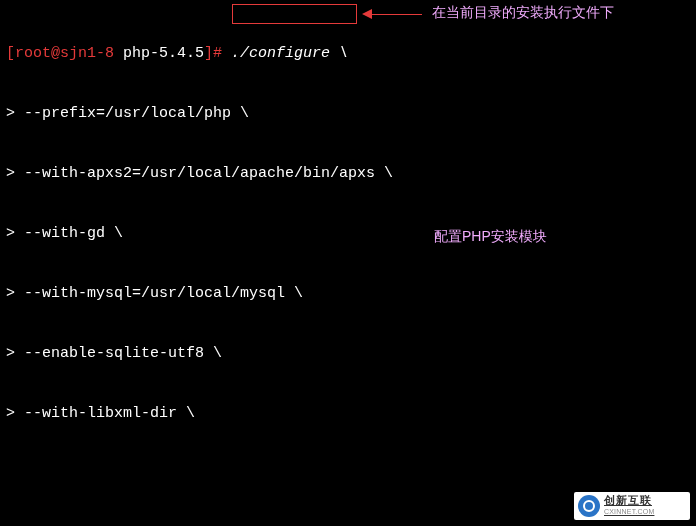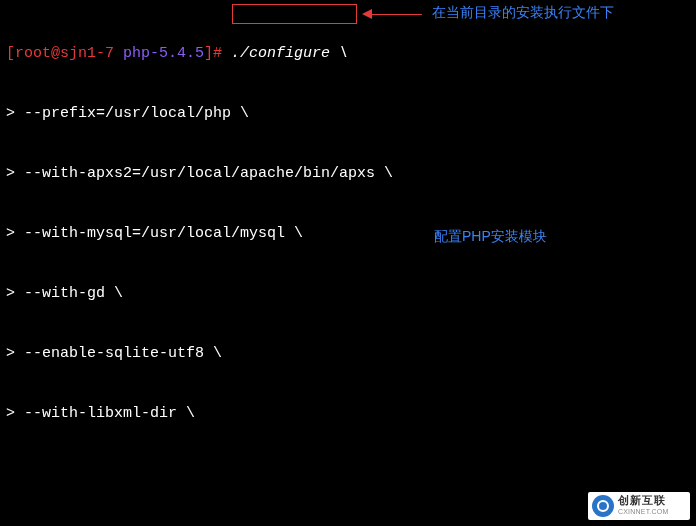--- a/index.html
+++ b/index.html
@@ -13,21 +13,21 @@
     color: #fff;
     overflow: hidden;
     position: relative;
   }
   .terminal {
     padding: 4px 6px;
     line-height: 20px;
     white-space: pre;
   }
   .prompt-user { color: #e53a3a; }
-  .prompt-path { color: #8b5cf6; }
+  .prompt-path { color: #ffffff; }
   .cmd { color: #fff; font-style: italic; }
   .cont { color: #fff; }
   .highlight-box {
     position: absolute;
     border: 1px solid #e53a3a;
     pointer-events: none;
   }
   .arrow {
     position: absolute;
     color: #e53a3a;
@@ -42,39 +42,40 @@
   .arrow .head {
     position: absolute;
     top: 1px;
     width: 0; height: 0;
     border-top: 5px solid transparent;
     border-bottom: 5px solid transparent;
     border-right: 10px solid #e53a3a;
   }
   .annot {
     position: absolute;
-    color: #3b82f6;
+    color: #f0abfc;
     font-family: "SimSun","Microsoft YaHei",sans-serif;
     font-size: 14px;
     pointer-events: none;
   }
   .watermark {
     position: absolute;
     right: 6px;
     bottom: 6px;
-    width: 102px;
+    width: 116px;
     height: 28px;
     background: #fff;
     border-radius: 2px;
     display: flex;
     align-items: center;
     font-family: "Microsoft YaHei",sans-serif;
     font-size: 11px;
     color: #333;
     box-shadow: 0 0 2px rgba(0,0,0,.5);
+    text-decoration: underline;
   }
   .watermark .logo {
     width: 22px; height: 22px;
     margin: 0 4px 0 4px;
     border-radius: 50%;
     background: #2a74c7;
     position: relative;
   }
   .watermark .logo::after{
     content:"";
@@ -86,25 +87,25 @@
     box-sizing:border-box;
   }
   .watermark .txt { display:flex; flex-direction:column; line-height:11px;}
   .watermark .cn { font-weight:bold; letter-spacing:1px;}
   .watermark .en { font-size:7px; color:#888; letter-spacing:.2px;}
 </style>
 </head>
 <body>
 
 <div class="terminal">
-  <div><span class="prompt-user">[root@sjn1-7 </span><span class="prompt-path">php-5.4.5</span><span class="prompt-user">]# </span><span class="cmd">./configure \</span></div>
+  <div><span class="prompt-user">[root@sjn1-8 </span><span class="prompt-path">php-5.4.5</span><span class="prompt-user">]# </span><span class="cmd">./configure \</span></div>
   <div class="cont">&gt; --prefix=/usr/local/php \</div>
   <div class="cont">&gt; --with-apxs2=/usr/local/apache/bin/apxs \</div>
+  <div class="cont">&gt; --with-gd \</div>
   <div class="cont">&gt; --with-mysql=/usr/local/mysql \</div>
-  <div class="cont">&gt; --with-gd \</div>
   <div class="cont">&gt; --enable-sqlite-utf8 \</div>
   <div class="cont">&gt; --with-libxml-dir \</div>
   
   
   
   
   
   
   
   

